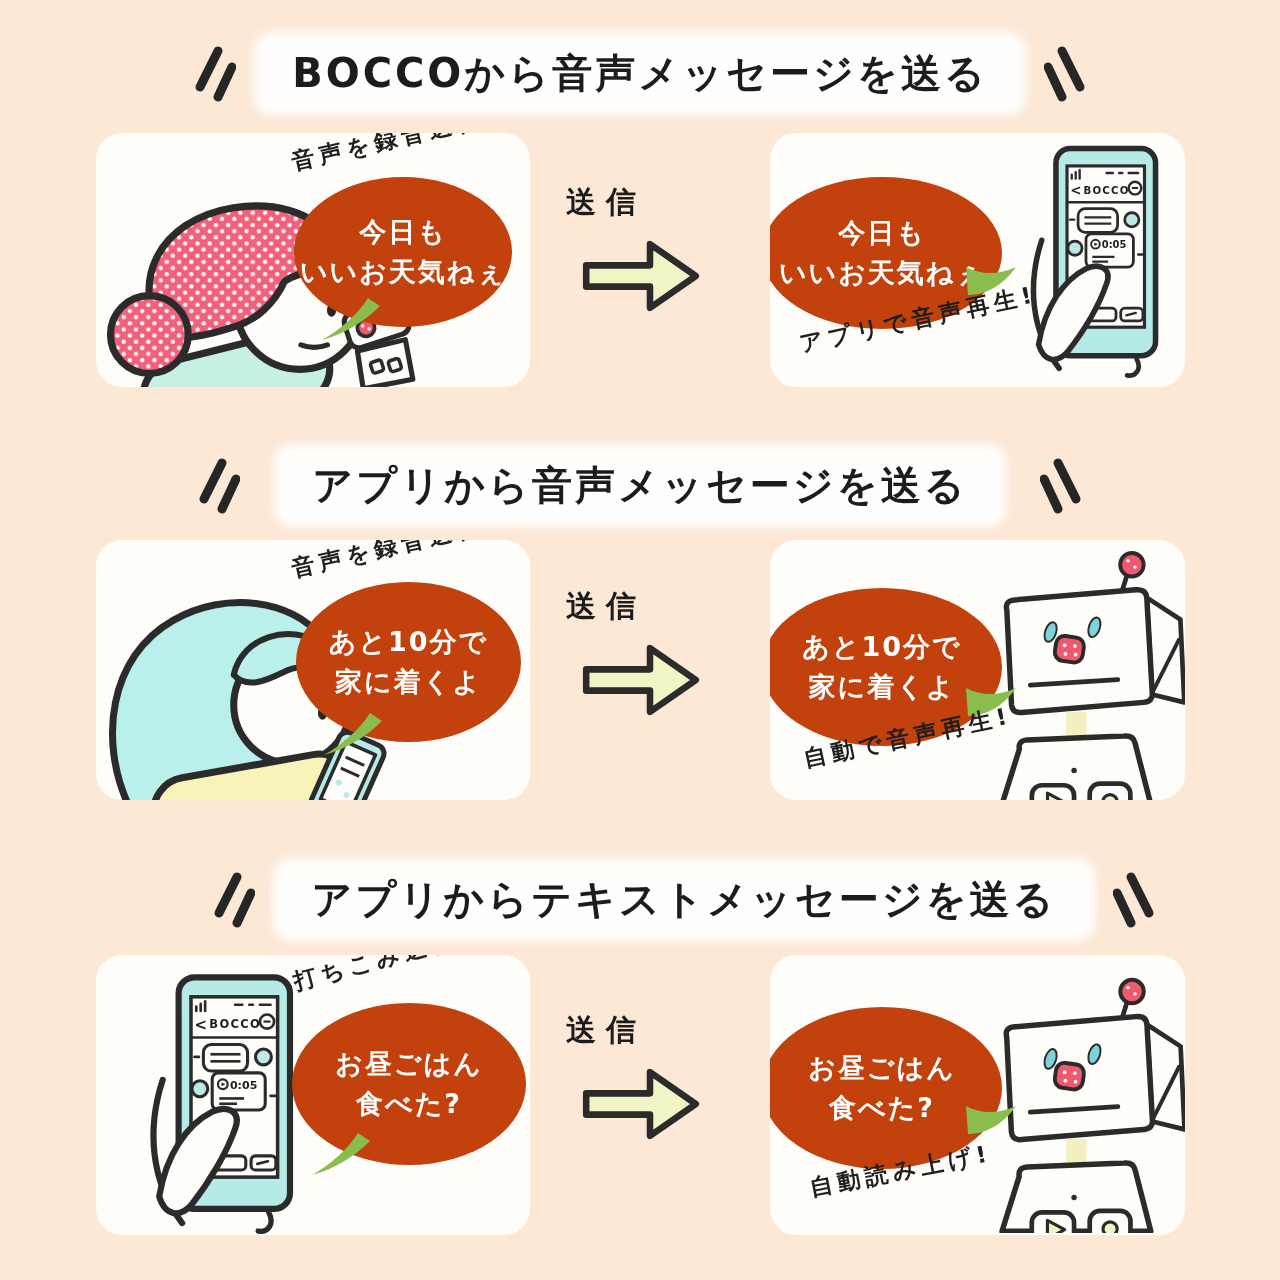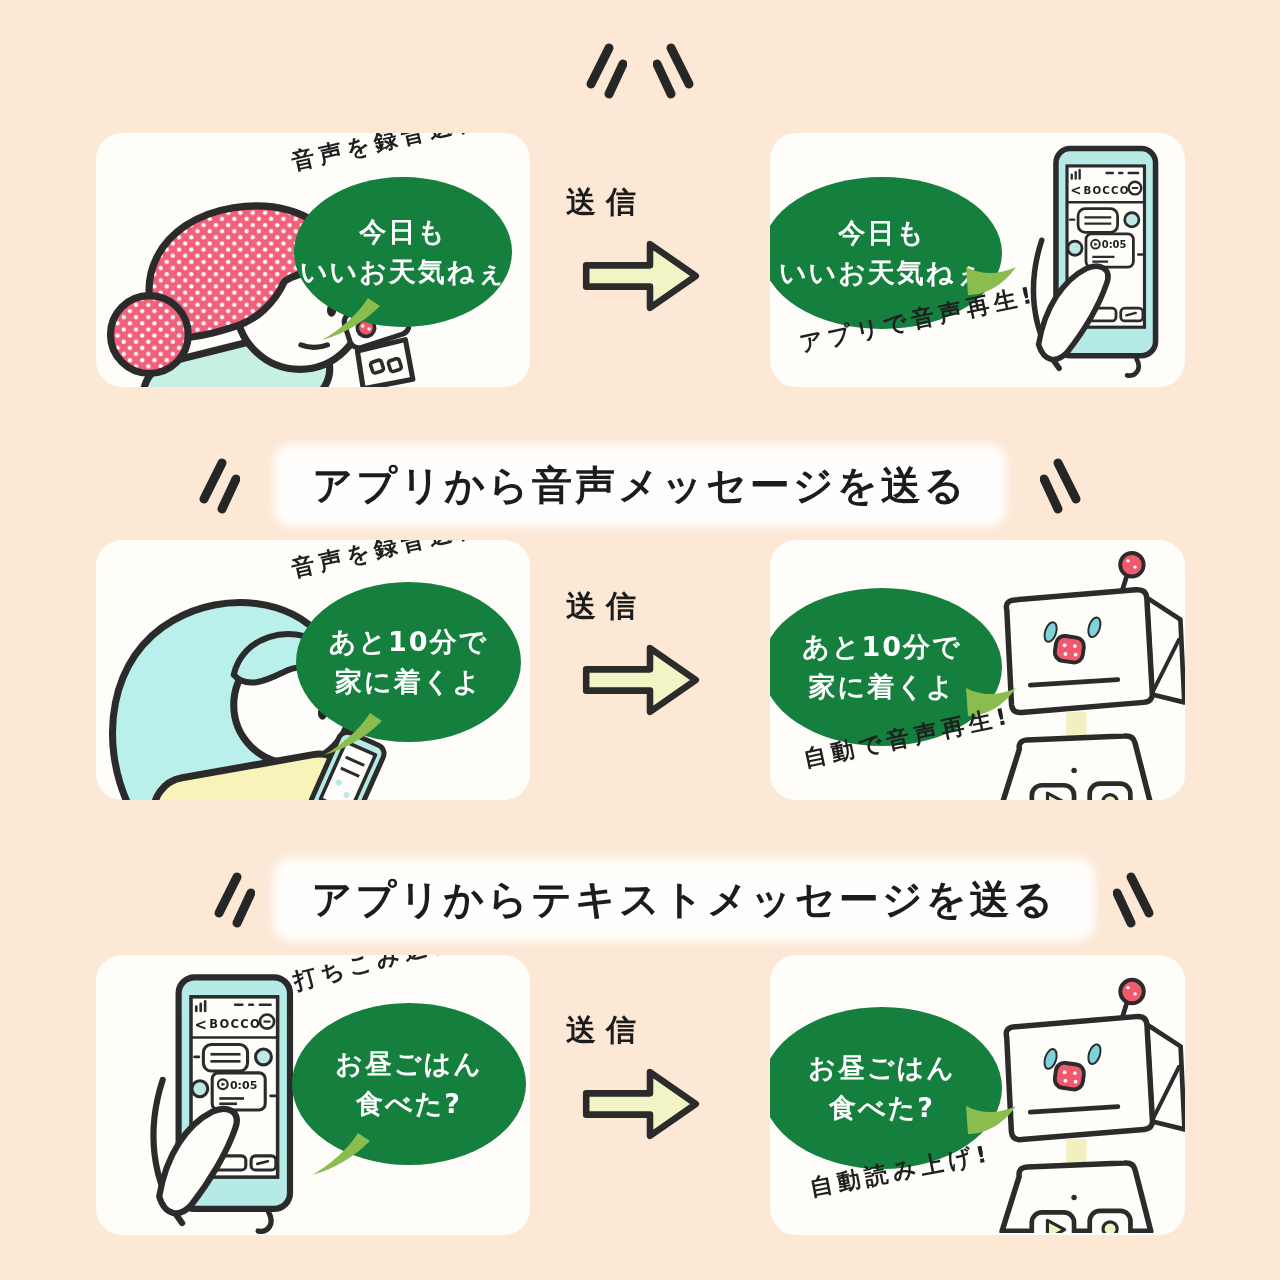--- a/index.html
+++ b/index.html
@@ -29,21 +29,21 @@
   .marks path{stroke:#262626;stroke-width:9;stroke-linecap:round;fill:none;}
 
   
   .panel{
     position:absolute;background:#fffdfa;border-radius:26px;overflow:hidden;
   }
 
   
   .bubble-wrap{position:absolute;}
   .bubble{
-    position:absolute;inset:0;background:#15803d;border-radius:50%;
+    position:absolute;inset:0;background:#c2410c;border-radius:50%;
     display:flex;flex-direction:column;justify-content:center;align-items:center;
     color:#ffffff;font-weight:bold;text-align:center;
     font-size:27px;line-height:1.5;letter-spacing:2px;
   }
   .tail{position:absolute;overflow:visible;}
   .tail path{fill:#8abc4e;}
 
   
   .caption{
     position:absolute;font-size:23px;font-weight:bold;letter-spacing:5px;
@@ -61,20 +61,21 @@
 </head>
 <body>
 
 <div class="stage">
 
   <div class="title-row" style="top:40px;">
     <svg class="marks" width="46" height="62" viewBox="0 0 46 62">
       <path d="M28,8 L10,44"></path>
         <path d="M42,24 L28,54"></path>
     </svg>
+    <div class="title-band">BOCCOから音声メッセージを送る</div>
     <svg class="marks" width="46" height="62" viewBox="0 0 46 62">
       <path d="M18,8 L36,44"></path>
         <path d="M4,24 L18,54"></path>
     </svg>
   </div>
 
   <div class="panel" style="left:96px;top:133px;width:434px;height:254px;">
     <div class="caption" style="left:196px;top:14px;transform:rotate(-13deg);">音声を録音送信!</div>
 
     <svg class="illus" style="left:-6px;top:52px;width:348px;height:205px;" viewBox="0 0 340 200">

